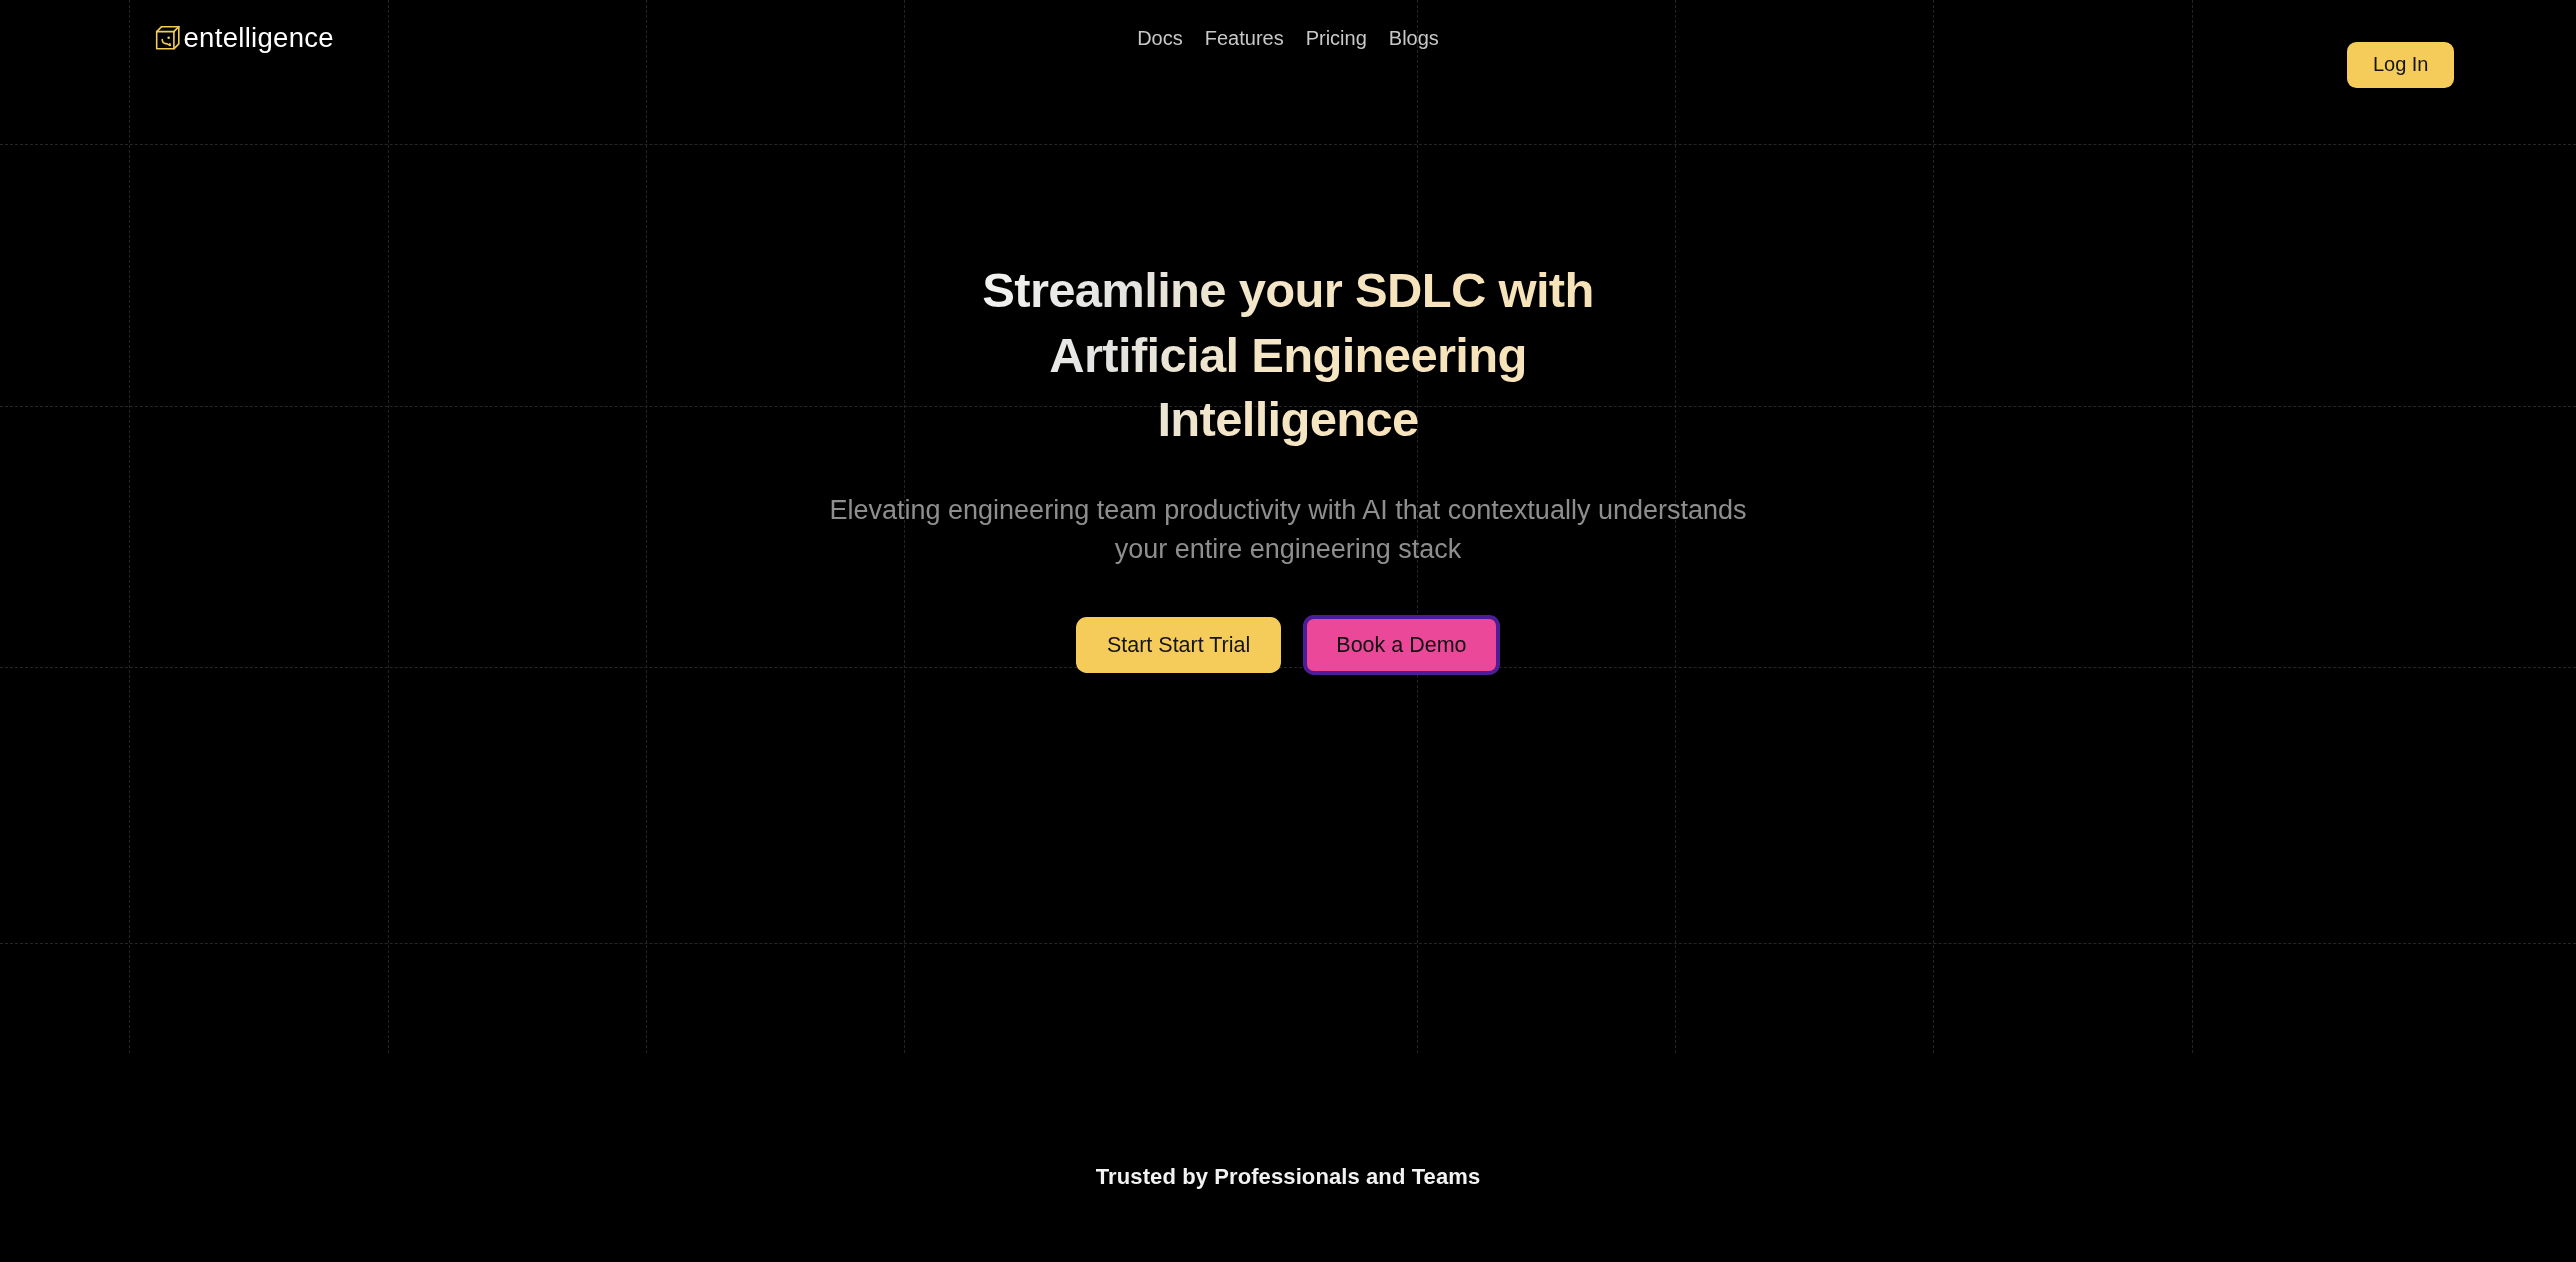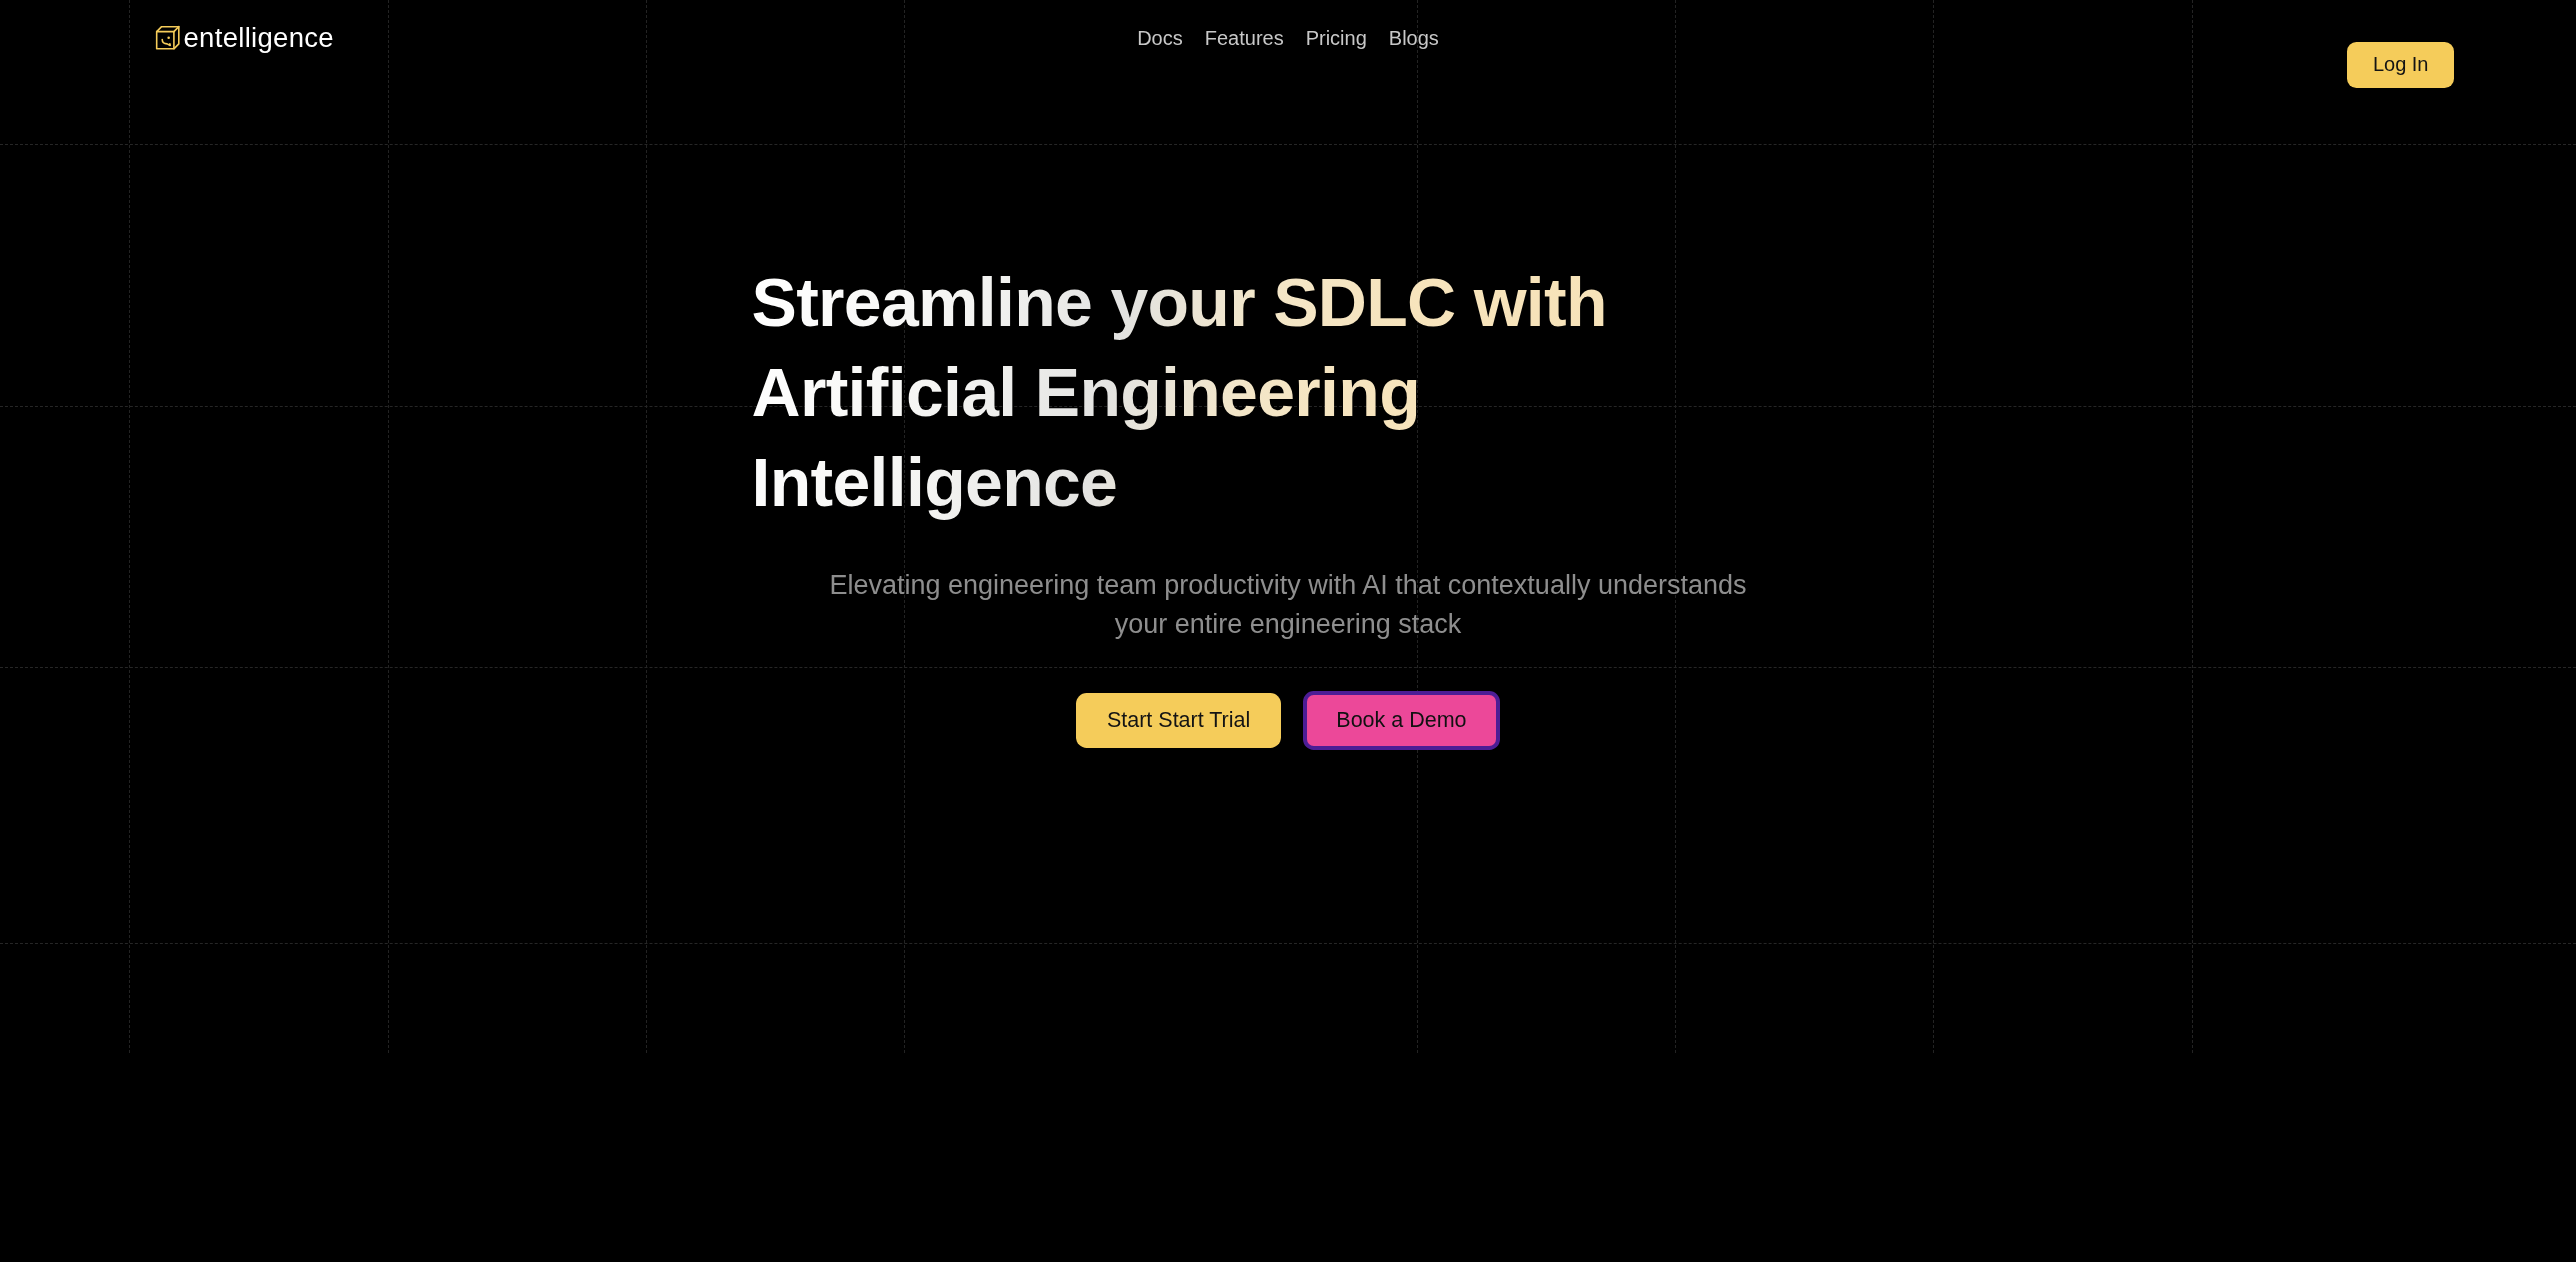--- a/index.html
+++ b/index.html
@@ -109,21 +109,22 @@
     left:0; top:0;
     width:2576px;
     z-index:4;
     display:flex;
     flex-direction:column;
     align-items:center;
   }
   .hero-title {
     margin-top:258px;
     width:1073px;
-    font-size:68px;
+    text-align:center;
+    font-size:49px;
     line-height:1.32;
     font-weight:700;
     letter-spacing:-0.7px;
     background:linear-gradient(103deg,
                 #ffffff 0%,
                 #f4f4f2 20%,
                 #e3e3e1 34%,
                 #f3e6c8 46%,
                 #F7E4BC 60%,
                 #F5E0B4 100%);
@@ -270,20 +271,23 @@
       <span>Elevating engineering team productivity with AI that contextually</span>
       <span>understands your entire engineering stack</span>
     </p>
 
     <div class="hero-actions">
       <button class="btn-primary">Start Start Trial</button>
       <button class="btn-secondary">Book a Demo</button>
     </div>
   </section>
 
+  <section class="trusted">
+    <div class="trusted-title">Trusted by Professionals and Teams</div>
+  </section>
 
   <div class="logo-strip">
     <div class="logo-chip">
       <svg class="logo-mark" width="43" height="38" viewBox="0 0 64 56">
         <ellipse cx="22" cy="40" rx="20" ry="15" fill="#8d8d91"></ellipse>
         <ellipse cx="51" cy="42" rx="9" ry="12" fill="#8d8d91"></ellipse>
       </svg>
       <span class="logo-text"></span>
     </div>
     <div class="logo-chip">

